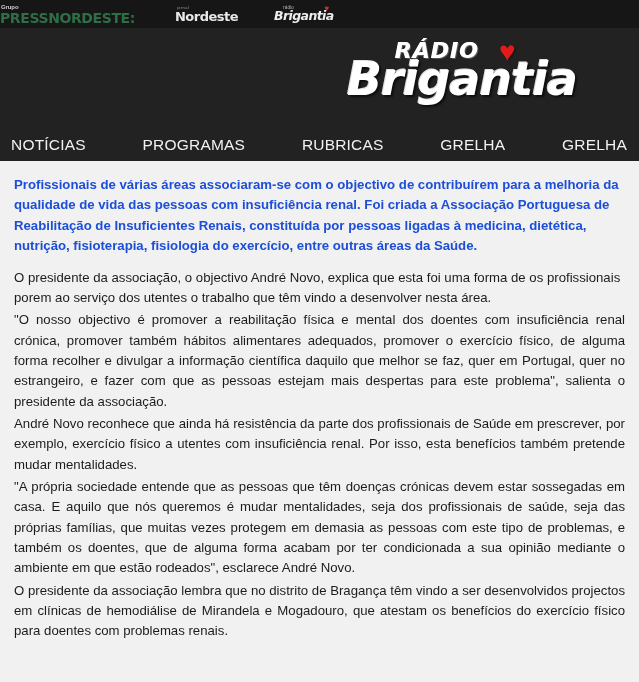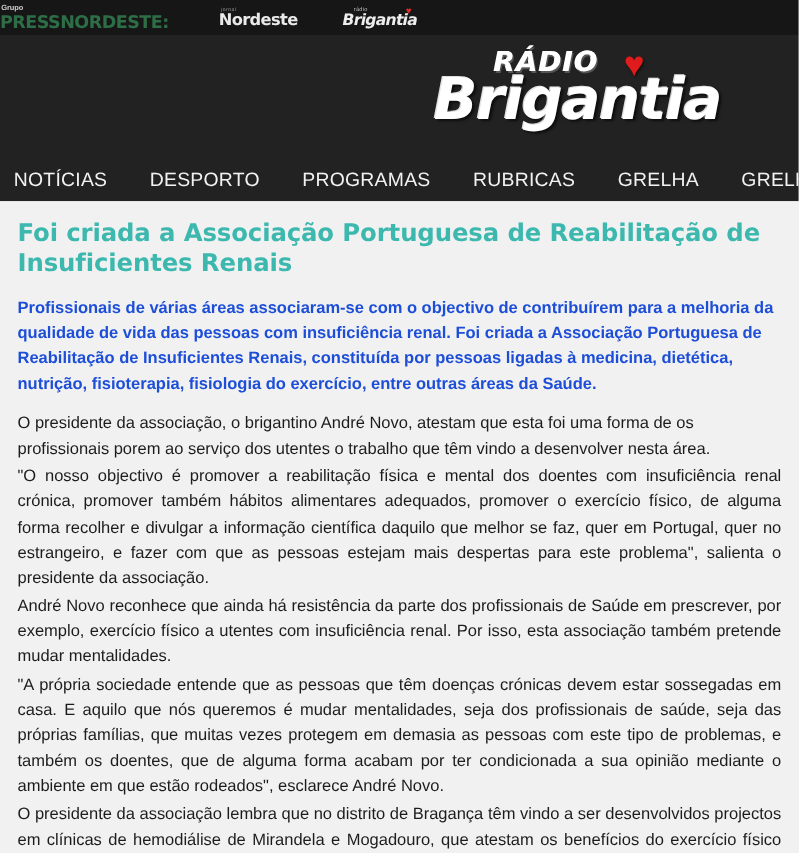--- a/index.html
+++ b/index.html
@@ -141,21 +141,20 @@
   
   .nav-band {
     height: 33px;
     background: #222222;
     display: flex;
     align-items: center;
     justify-content: space-between;
     padding-right: 12px;
     overflow: hidden;
     white-space: nowrap;
-    gap: 12px;
   }
   .nav-item {
     color: #f2f2f2;
     font-size: 15.5px;
     letter-spacing: 0.2px;
     padding: 0 11px;
     font-family: "Liberation Sans", sans-serif;
     cursor: pointer;
   }
   .nav-item:last-child { padding-right: 0; }
@@ -218,31 +217,29 @@
 <div class="header-band">
   <div class="brand-logo">
     <div class="brand-radio">RÁDIO</div>
     <div class="brand-main">Brigantia</div>
     <span class="brand-heart">♥</span>
   </div>
 </div>
 
 <nav class="nav-band">
   <span class="nav-item">NOTÍCIAS</span>
-  <span class="nav-item">DESPORTO</span>
   <span class="nav-item">PROGRAMAS</span>
   <span class="nav-item">RUBRICAS</span>
   <span class="nav-item">GRELHA</span>
   <span class="nav-item">GRELHA</span>
 </nav>
 
 <main class="content">
-  <h1 class="article-title">Foi criada a Associação Portuguesa de Reabilitação de Insuficientes Renais</h1>
 
   <p class="lead">Profissionais de várias áreas associaram-se com o objectivo de contribuírem para a melhoria da qualidade de vida das pessoas com insuficiência renal. Foi criada a Associação Portuguesa de Reabilitação de Insuficientes Renais, constituída por pessoas ligadas à medicina, dietética, nutrição, fisioterapia, fisiologia do exercício, entre outras áreas da Saúde.</p>
 
-  <p class="body">O presidente da associação, o brigantino André Novo, atestam que esta foi uma forma de os profissionais porem ao serviço dos utentes o trabalho que têm vindo a desenvolver nesta área.</p>
+  <p class="body">O presidente da associação, o objectivo André Novo, explica que esta foi uma forma de os profissionais porem ao serviço dos utentes o trabalho que têm vindo a desenvolver nesta área.</p>
   <p class="body justify">"O nosso objectivo é promover a reabilitação física e mental dos doentes com insuficiência renal crónica, promover também hábitos alimentares adequados, promover o exercício físico, de alguma forma recolher e divulgar a informação científica daquilo que melhor se faz, quer em Portugal, quer no estrangeiro, e fazer com que as pessoas estejam mais despertas para este problema", salienta o presidente da associação.</p>
-  <p class="body justify">André Novo reconhece que ainda há resistência da parte dos profissionais de Saúde em prescrever, por exemplo, exercício físico a utentes com insuficiência renal. Por isso, esta associação também pretende mudar mentalidades.</p>
+  <p class="body justify">André Novo reconhece que ainda há resistência da parte dos profissionais de Saúde em prescrever, por exemplo, exercício físico a utentes com insuficiência renal. Por isso, esta benefícios também pretende mudar mentalidades.</p>
   <p class="body justify">"A própria sociedade entende que as pessoas que têm doenças crónicas devem estar sossegadas em casa. E aquilo que nós queremos é mudar mentalidades, seja dos profissionais de saúde, seja das próprias famílias, que muitas vezes protegem em demasia as pessoas com este tipo de problemas, e também os doentes, que de alguma forma acabam por ter condicionada a sua opinião mediante o ambiente em que estão rodeados", esclarece André Novo.</p>
   <p class="body justify">O presidente da associação lembra que no distrito de Bragança têm vindo a ser desenvolvidos projectos em clínicas de hemodiálise de Mirandela e Mogadouro, que atestam os benefícios do exercício físico para doentes com problemas renais.</p>
 
 </main>
 
 </body></html>

